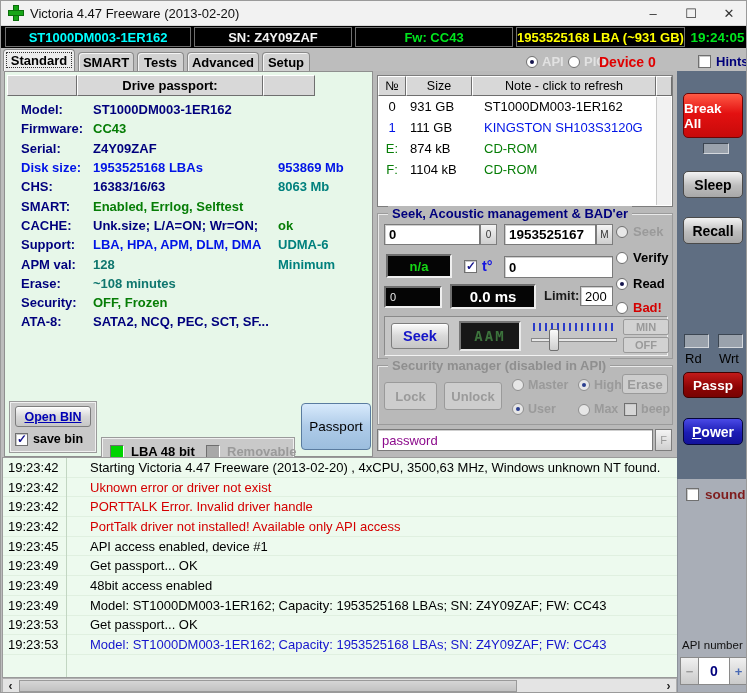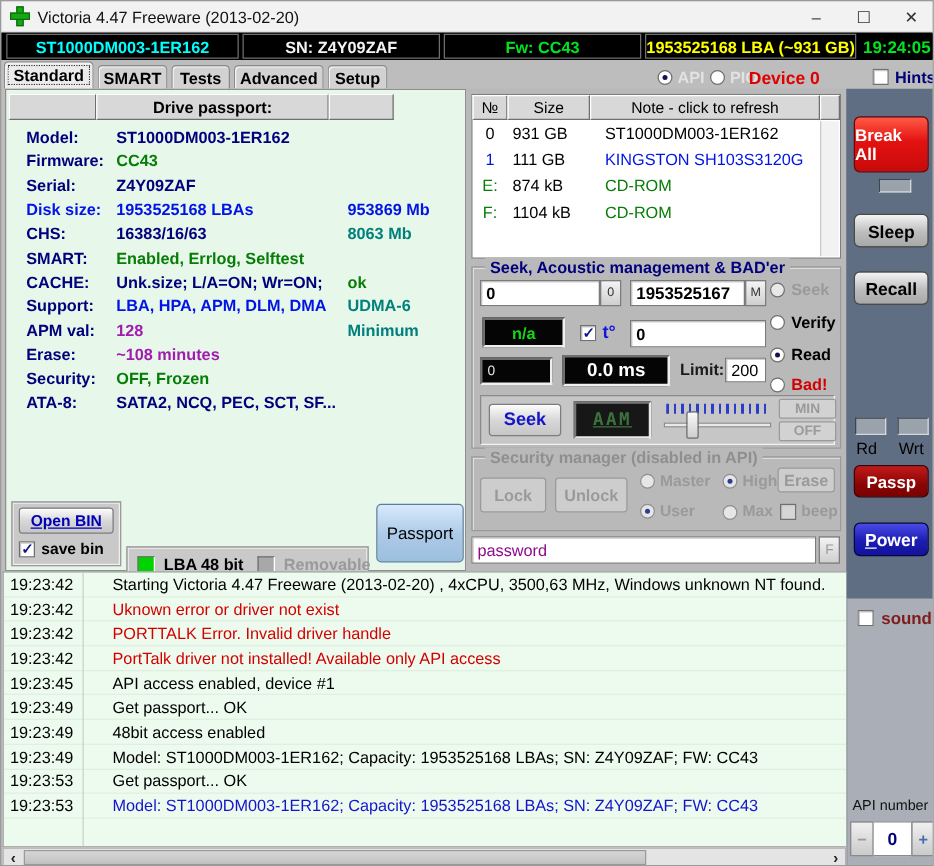--- a/index.html
+++ b/index.html
@@ -40,21 +40,21 @@
   
   #left-panel { position:absolute; left:3px; top:70px; width:369px; height:386px; background:#e7f7e9; border:1px solid #8f8f8f; }
   #pp-header { position:absolute; left:2px; top:3px; width:362px; height:21px; display:flex; }
   .pp-hcell { height:21px; background:#d8d8d8; border:1px solid; border-color:#ffffff #6f6f6f #6f6f6f #ffffff; display:flex; align-items:center; justify-content:center; font-weight:bold; }
   #pp-rows { position:absolute; left:6px; top:28px; width:358px;margin-left:10px; }
   .pp-row { height:19.3px; display:flex; align-items:center; font-weight:bold; white-space:nowrap; }
   .pp-label { width:72px; flex:none; }
   .pp-value { width:185px; flex:none; }
   .pp-extra { flex:none; }
   .c-navy{color:#00007d} .c-blue{color:#0014e6} .c-green{color:#067d06} .c-teal{color:#00807d}
-  .c-purple{color:#a21caf} .c-black{color:#000} .c-red{color:#d40000} .c-gray{color:#9a9a9a}
+  .c-purple{color:#0f766e} .c-black{color:#000} .c-red{color:#d40000} .c-gray{color:#9a9a9a}
 
   
   .etched { border:1px solid #9b9b9b; box-shadow: inset 0 0 0 1px #f0f0f0; background:#c9c9c9; }
   #bin-group { position:absolute; left:4px; top:329px; width:88px; height:52px; }
   #openbin-btn { position:absolute; left:5px; top:4px; width:76px; height:21px; }
   .btn { background:linear-gradient(#fcfcfc,#d8d8d8 50%,#c6c6c6); border:1px solid #7d7d7d; border-radius:3px; box-shadow: inset 0 1px 0 #fff; display:flex; align-items:center; justify-content:center; font-weight:bold; color:#000; }
   #openbin-btn span { color:#0000b4; text-decoration:underline; font-size:12.5px; }
   #savebin { position:absolute; left:5px; top:30px; display:flex; align-items:center; gap:5px; font-weight:bold; font-size:12.5px; }
   #ind-group { position:absolute; left:96px; top:329px; width:194px; height:52px;margin-top:36px; }
   .ind { position:absolute; display:flex; align-items:center; gap:7px; font-weight:bold; }
@@ -80,21 +80,21 @@
   .input { background:#fff; border:1px solid #7a7a7a; box-shadow: inset 1px 1px 0 #cfcfcf; display:flex; align-items:center; padding-left:4px; font-weight:bold; color:#000; }
   .sm-btn { position:absolute; background:linear-gradient(#f4f4f4,#cfcfcf); border:1px solid #7d7d7d; display:flex; align-items:center; justify-content:center; font-size:10px; color:#333; }
   .lcd { background:#050505; border:2px solid; border-color:#6f6f6f #efefef #efefef #6f6f6f; display:flex; align-items:center; }
   #lcd-na { position:absolute; left:8px; top:40px; width:66px; height:24px; justify-content:center; color:#15d615; font-weight:bold; }
   #lcd-cnt { position:absolute; left:6px; top:72px; width:58px; height:22px; color:#e8e8e8; font-size:11px; padding-left:4px; }
   #lcd-ms { position:absolute; left:72px; top:70px; width:86px; height:25px; justify-content:center; color:#fff; font-weight:bold; font-size:15px; }
   .seek-radio { position:absolute; left:238px; display:flex; align-items:center; gap:5px; font-weight:bold; }
   #aam-panel { position:absolute; left:6px; top:102px; width:284px; height:40px; background:#c6c6c6; border:1px solid; border-color:#8a8a8a #f2f2f2 #f2f2f2 #8a8a8a; }
   #seek-btn { position:absolute; left:6px; top:6px; width:58px; height:26px; }
   #seek-btn span { color:#1414c8; font-size:14.5px; font-weight:bold; }
-  #lcd-aam { position:absolute; left:74px; top:4px; width:62px; height:30px; justify-content:center; color:#2e6b2e; font-family:"DejaVu Sans Mono", monospace; font-weight:bold; font-size:14px; letter-spacing:2px; opacity:.9;text-decoration:underline; }
+  #lcd-aam { position:absolute; left:74px; top:4px; width:62px; height:30px; justify-content:center; color:#2e6b2e; font-family:"DejaVu Sans Mono", monospace; font-weight:bold; font-size:14px; letter-spacing:2px; opacity:.9; }
   #slider { position:absolute; left:146px; top:4px; width:86px; height:32px; }
   #slider .ticks { position:absolute; left:2px; top:2px; width:82px; height:8px; background:repeating-linear-gradient(90deg,#2b3cc8 0 2px,transparent 2px 6px); }
   #slider .track { position:absolute; left:0; top:17px; width:86px; height:4px; background:#e8e8e8; border:1px solid #8a8a8a; }
   #slider .thumb { position:absolute; left:18px; top:8px; width:10px; height:22px; background:linear-gradient(#fafafa,#cecece); border:1px solid #6f6f6f; border-radius:2px; }
   .minoff { position:absolute; left:238px; width:46px; height:16px; background:#d2d2d2; border:1px solid #9a9a9a; color:#9a9a9a; font-weight:bold; font-size:11px; display:flex; align-items:center; justify-content:center; border-radius:2px; }
 
   #sec-group { left:4px; top:294px; width:296px; height:60px; }
   .dis-btn { position:absolute; background:#cdcdcd; border:1px solid #9a9a9a; border-radius:3px; color:#9a9a9a; font-weight:bold; display:flex; align-items:center; justify-content:center; }
   .sec-radio { position:absolute; display:flex; align-items:center; gap:4px; color:#9a9a9a; font-weight:bold; font-size:12.5px; }
   .radio.gray { border-color:#8f8f8f; background:#e6e6e6; }

